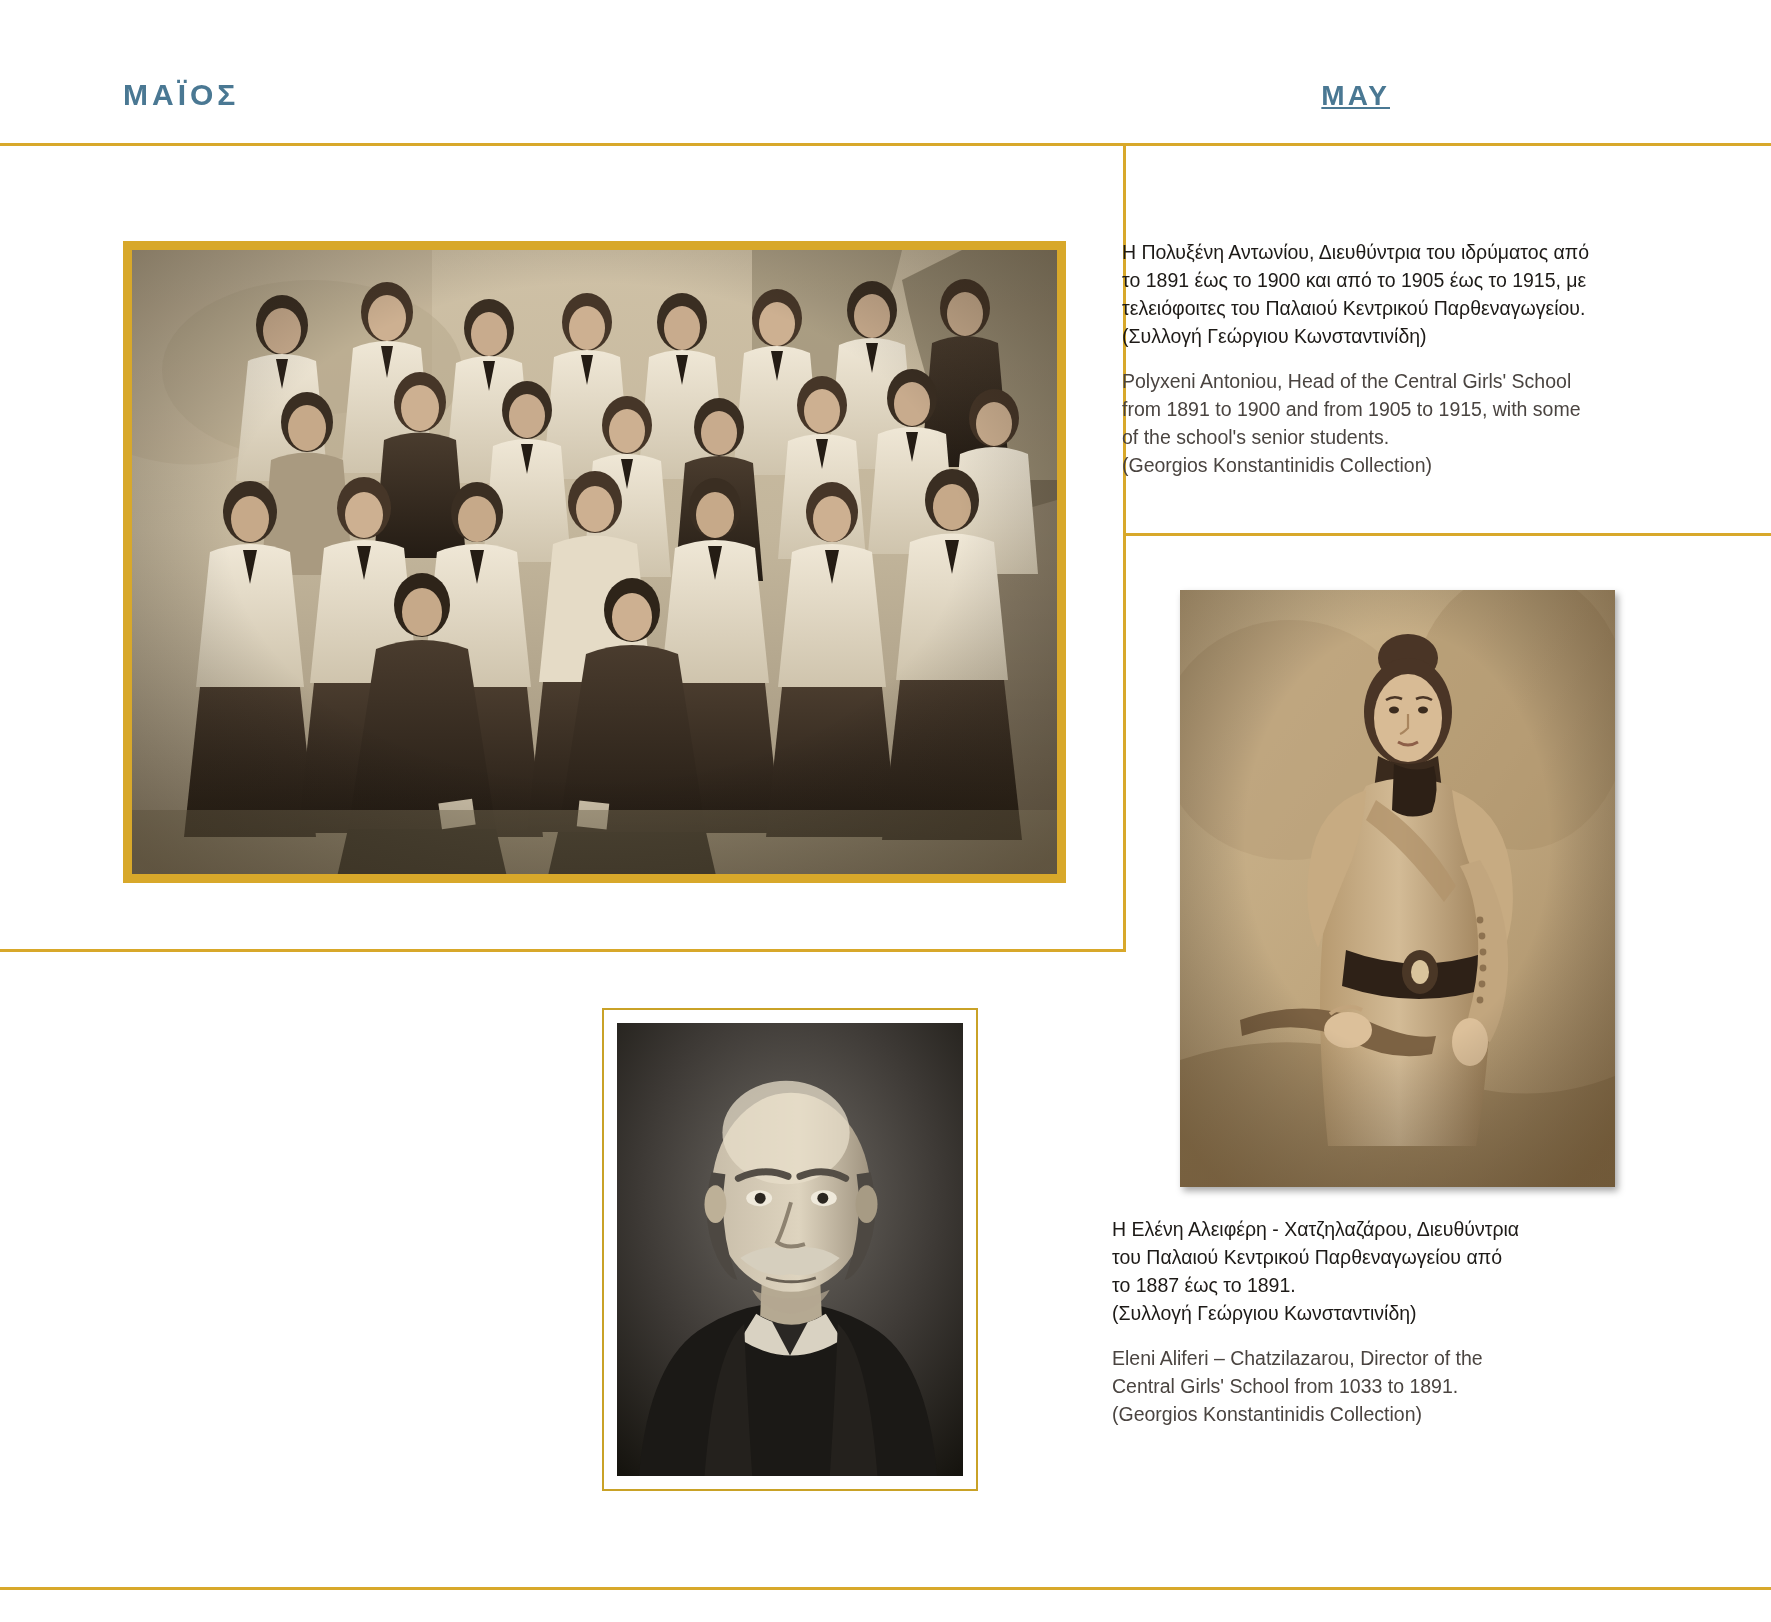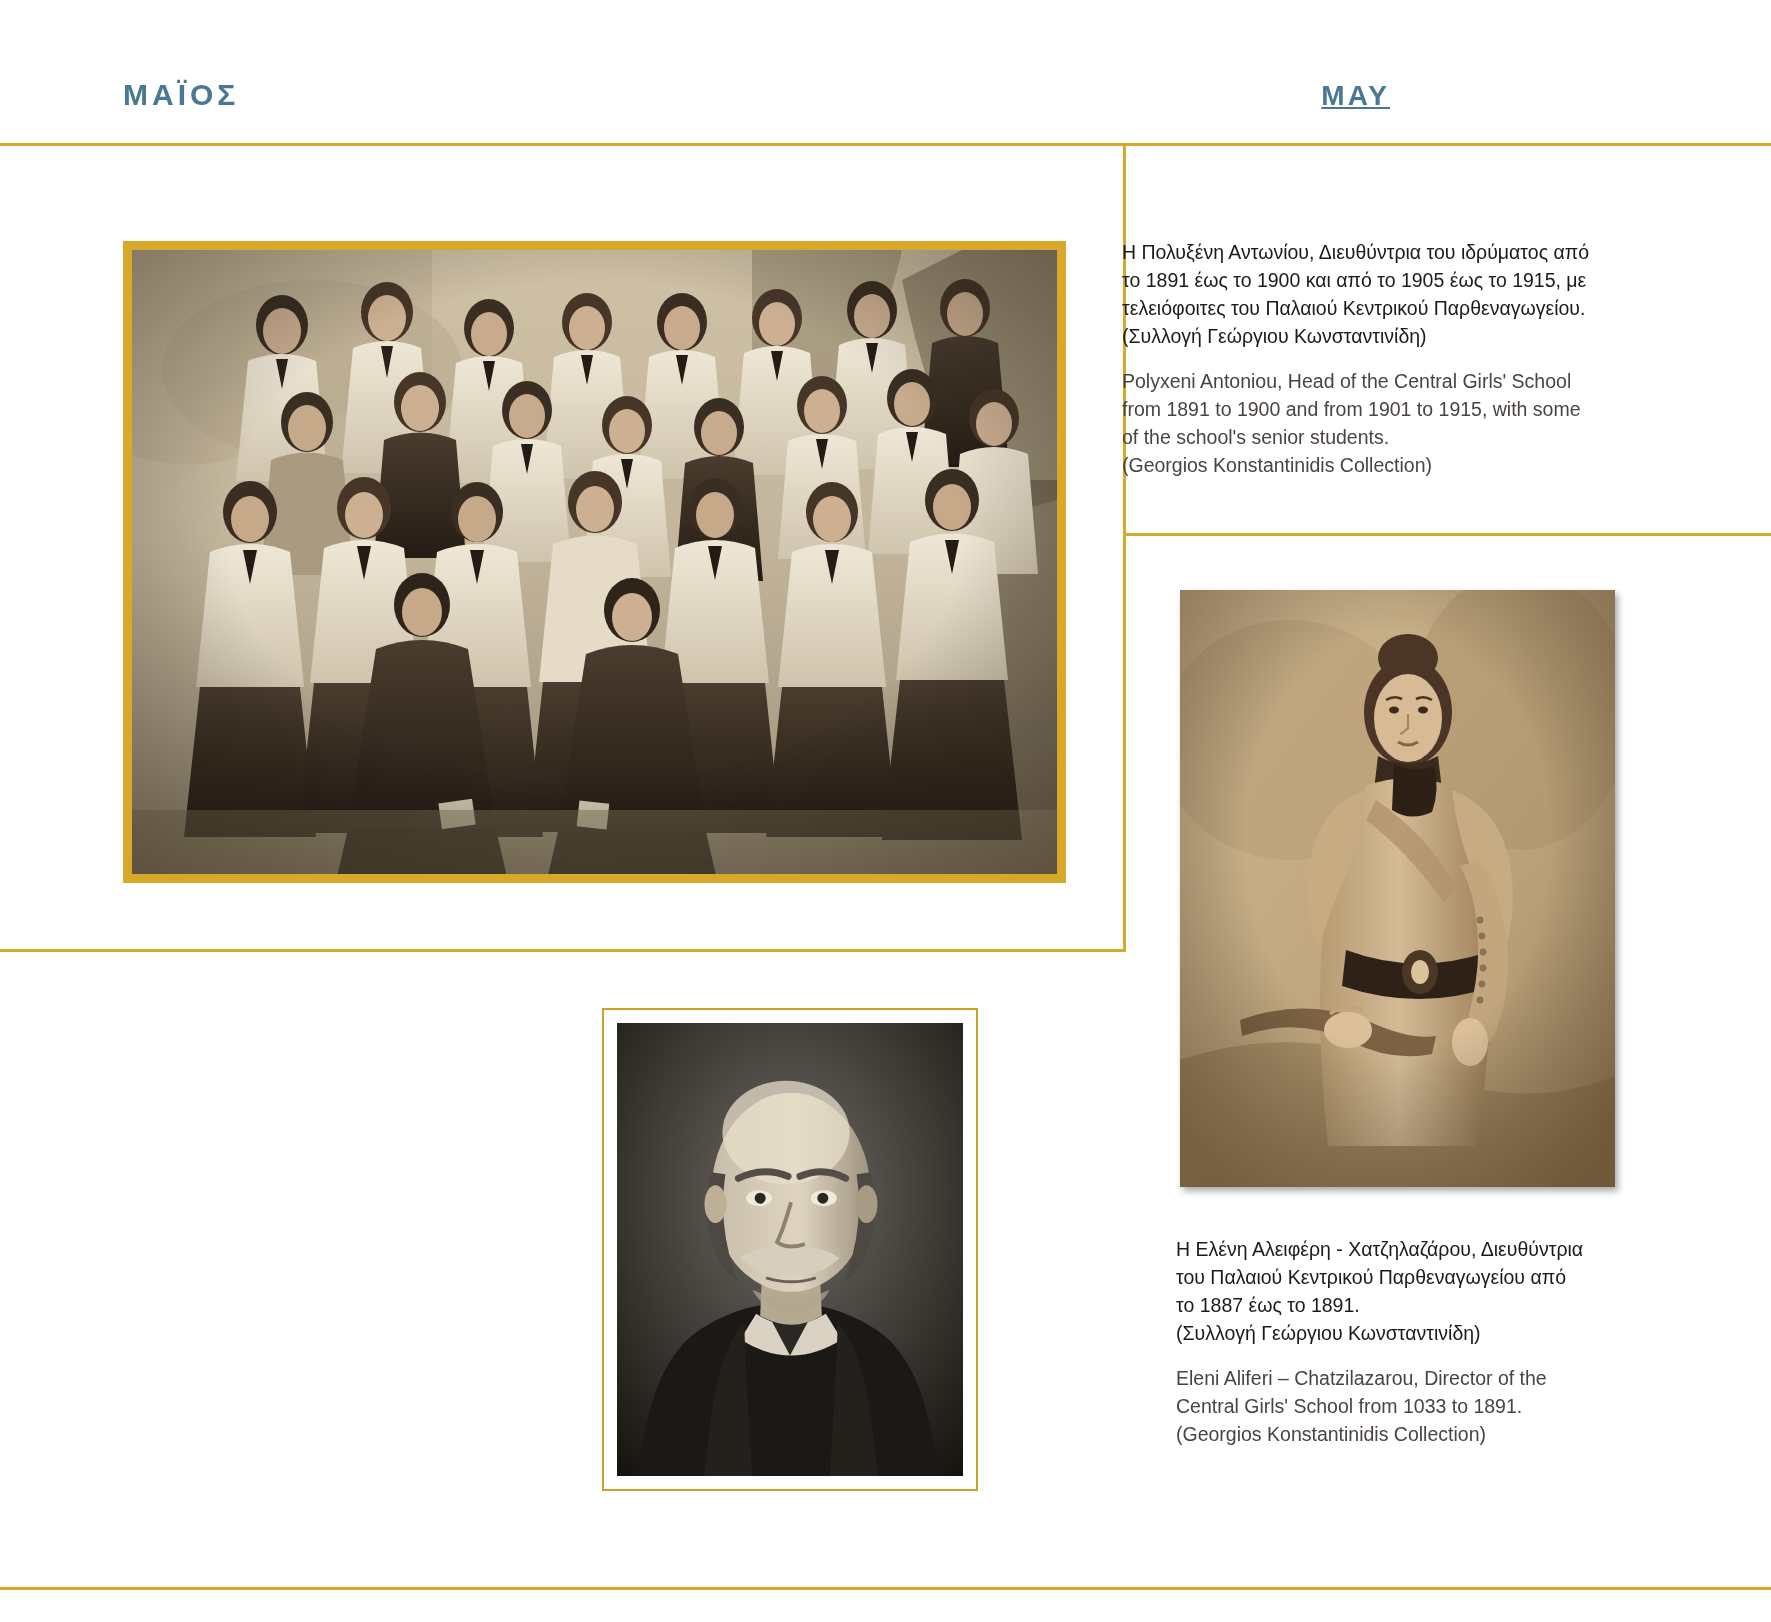--- a/index.html
+++ b/index.html
@@ -151,24 +151,23 @@
     margin-top: 17px;
     white-space: pre-line;
   }
 
   .cap-polyxeni {
     left: 1122px;
     top: 238px;
     width: 525px;
   }
   .cap-eleni {
-    left: 1176px;
+    left: 1112px;
     top: 1215px;
     width: 480px;
-    margin-top: 20px;
   }
   .cap-ioannis {
     left: 123px;
     top: 1316px;
     width: 470px;
   }
 </style>
 </head>
 <body>
 
@@ -381,21 +380,21 @@
       <rect x="0" y="0" width="925" height="624" fill="url(#vign)"></rect>
     </svg>
   </div>
 
   <div class="caption cap-polyxeni">
     <div class="cap-gr">Η Πολυξένη Αντωνίου, Διευθύντρια του ιδρύματος από
 το 1891 έως το 1900 και από το 1905 έως το 1915, με
 τελειόφοιτες του Παλαιού Κεντρικού Παρθεναγωγείου.
 (Συλλογή Γεώργιου Κωνσταντινίδη)</div>
     <div class="cap-en">Polyxeni Antoniou, Head of the Central Girls' School
-from 1891 to 1900 and from 1901 to 1915, with some
+from 1891 to 1900 and from 1905 to 1915, with some
 of the school's senior students.
 (Georgios Konstantinidis Collection)</div>
   </div>
 
   <div class="photo-woman">
     <svg viewBox="0 0 435 597" preserveAspectRatio="none" style="position:absolute;inset:0;width:100%;height:100%">
       <defs>
         <linearGradient id="wBg" x1="0" y1="0" x2="1" y2="1">
           <stop offset="0%" stop-color="#cdb68f"></stop>
           <stop offset="50%" stop-color="#c0a77f"></stop>

